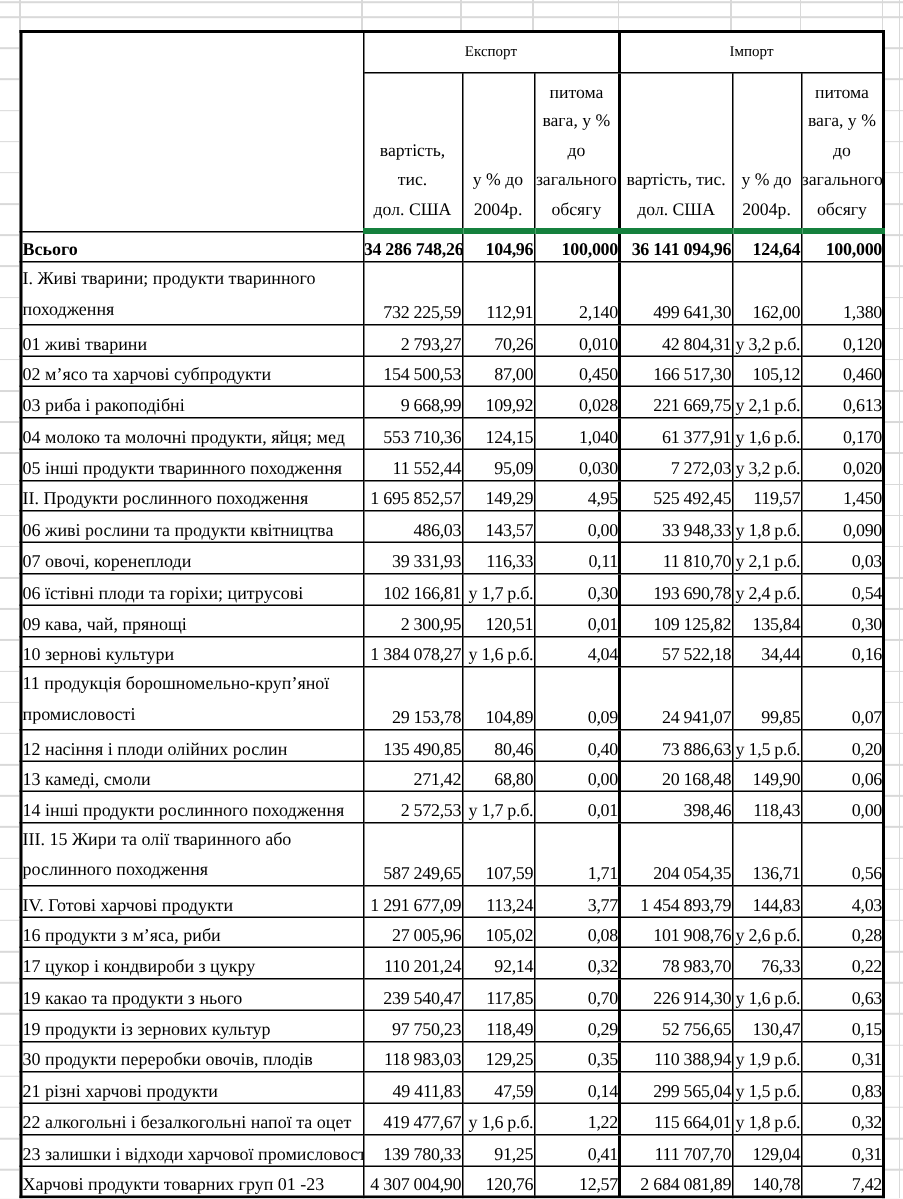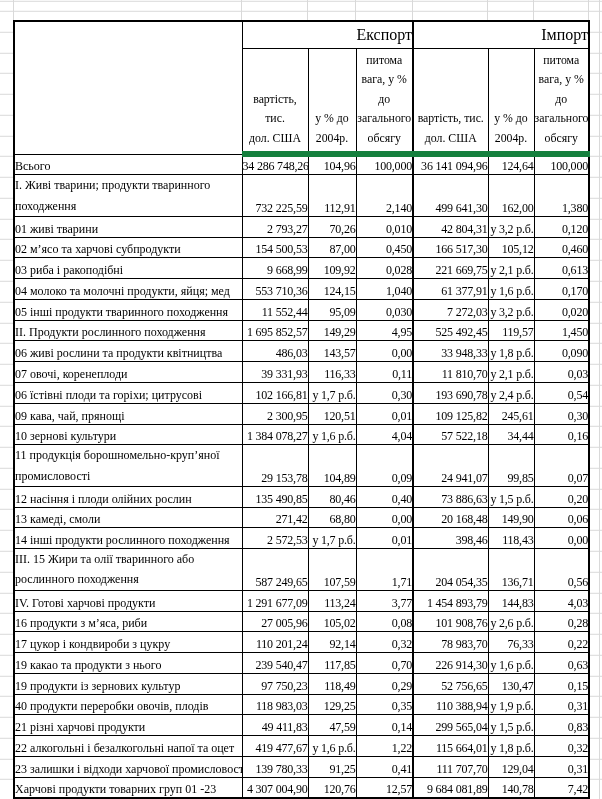--- a/index.html
+++ b/index.html
@@ -27,32 +27,32 @@
     position:absolute; left:13px; top:20px;
     width:575px; table-layout:fixed; border-collapse:collapse;
     background:#ffffff; border:2px solid #000;
   }
   table.trade th, table.trade td {
     border:1px solid #000; overflow:hidden;
     font-size:12px; font-weight:normal; padding:0;
   }
   
   tr.group-row { height:27px; }
-  tr.group-row th { text-align:right; vertical-align:middle; font-size:16px; }
+  tr.group-row th { text-align:center; vertical-align:middle; font-size:10px; }
   th.corner { border-bottom:2px solid #000; border-right:2px solid #000; }
   tr.sub-row { height:106px; }
   tr.sub-row th {
     vertical-align:bottom; text-align:center; white-space:pre-line;
-    line-height:19.5px; padding-bottom:3px; border-bottom:6px solid #15803d;
+    line-height:19.5px; padding-bottom:3px; border-bottom:4px solid #15803d;
     font-size:11.8px;
   }
   
   tbody tr { height:20.77px; }
   tbody tr.two { height:41.54px; }
-  tbody tr.bold td { font-weight:normal; }
+  tbody tr.bold td { font-weight:bold; }
   td.lab {
     text-align:left; vertical-align:bottom; padding:0 1px 1px 2px;
     border-right:2px solid #000; white-space:nowrap;
   }
   tr.two td.lab { white-space:normal; line-height:20.3px; }
   td.num {
     text-align:right; vertical-align:bottom; padding:0 3px 1px 0;
     white-space:nowrap; letter-spacing:-0.2px;
   }
   .imp-start { border-left:2px solid #000 !important; }
@@ -199,21 +199,21 @@
           <td class="num imp-start">193 690,78</td>
           <td class="num">у 2,4 р.б.</td>
           <td class="num">0,54</td>
         </tr>
         <tr class="">
           <td class="lab">09 кава, чай, прянощі</td>
           <td class="num">2 300,95</td>
           <td class="num">120,51</td>
           <td class="num">0,01</td>
           <td class="num imp-start">109 125,82</td>
-          <td class="num">245,61</td>
+          <td class="num">135,84</td>
           <td class="num">0,30</td>
         </tr>
         <tr class="">
           <td class="lab">10 зернові культури</td>
           <td class="num">1 384 078,27</td>
           <td class="num">у 1,6 р.б.</td>
           <td class="num">4,04</td>
           <td class="num imp-start">57 522,18</td>
           <td class="num">34,44</td>
           <td class="num">0,16</td>
@@ -302,21 +302,21 @@
         <tr class="">
           <td class="lab">19 продукти із зернових культур</td>
           <td class="num">97 750,23</td>
           <td class="num">118,49</td>
           <td class="num">0,29</td>
           <td class="num imp-start">52 756,65</td>
           <td class="num">130,47</td>
           <td class="num">0,15</td>
         </tr>
         <tr class="">
-          <td class="lab">40 продукти переробки овочів, плодів</td>
+          <td class="lab">30 продукти переробки овочів, плодів</td>
           <td class="num">118 983,03</td>
           <td class="num">129,25</td>
           <td class="num">0,35</td>
           <td class="num imp-start">110 388,94</td>
           <td class="num">у 1,9 р.б.</td>
           <td class="num">0,31</td>
         </tr>
         <tr class="">
           <td class="lab">21 різні харчові продукти</td>
           <td class="num">49 411,83</td>
@@ -342,19 +342,19 @@
           <td class="num">0,41</td>
           <td class="num imp-start">111 707,70</td>
           <td class="num">129,04</td>
           <td class="num">0,31</td>
         </tr>
         <tr class="">
           <td class="lab">Харчові продукти товарних груп 01 -23</td>
           <td class="num">4 307 004,90</td>
           <td class="num">120,76</td>
           <td class="num">12,57</td>
-          <td class="num imp-start">9 684 081,89</td>
+          <td class="num imp-start">2 684 081,89</td>
           <td class="num">140,78</td>
           <td class="num">7,42</td>
         </tr>
       </tbody>
   </table>
 </div>
 
 </body></html>

